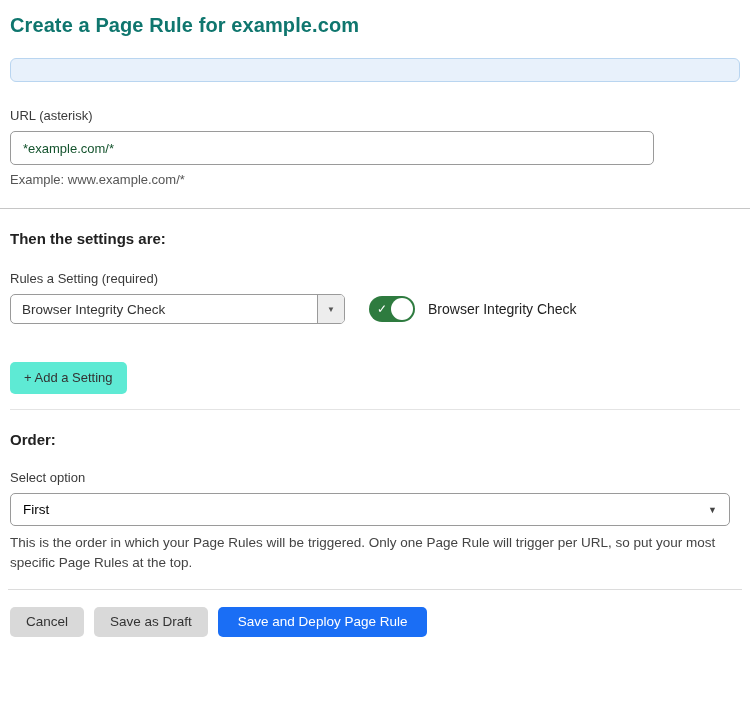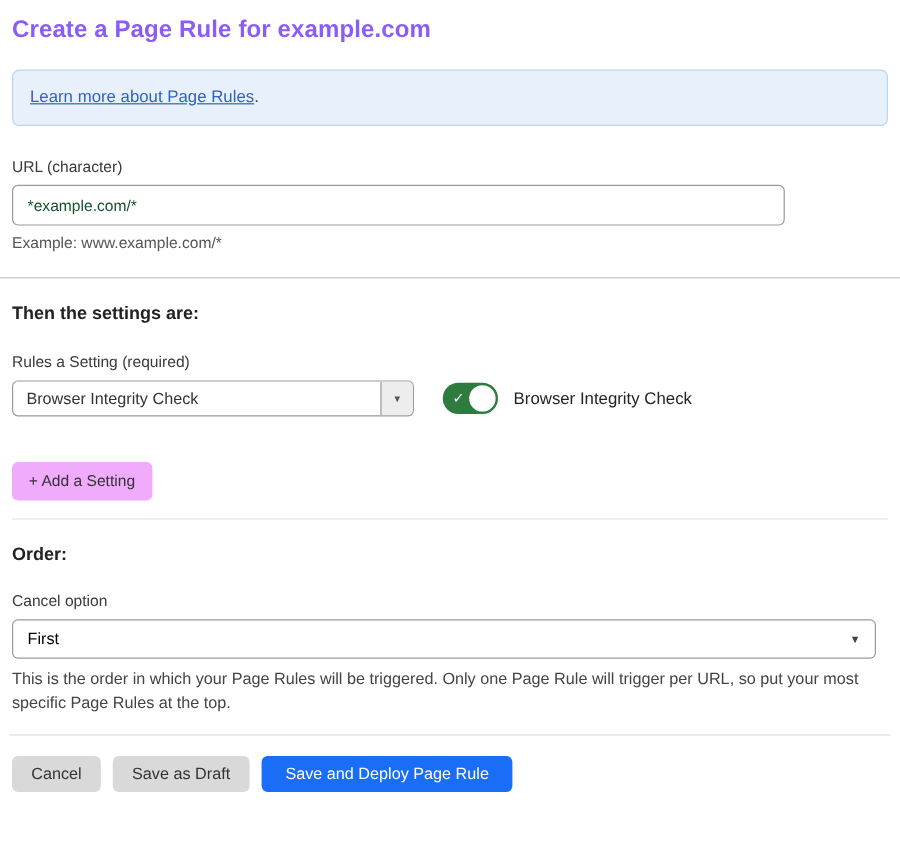--- a/index.html
+++ b/index.html
@@ -9,21 +9,21 @@
     height: 720px;
     background: #ffffff;
     font-family: "Liberation Sans", sans-serif;
     color: #222;
     overflow: hidden;
   }
   .page-title {
     margin: 14px 10px 0;
     font-size: 20px;
     font-weight: bold;
-    color: #8b5cf6;
+    color: #0f766e;
     letter-spacing: .1px;
   }
   .info-box {
     margin: 21px 10px 0;
     background: #e8f1fb;
     border: 1px solid #b9d5f0;
     border-radius: 6px;
     padding: 10px 14px 12px;
     color: #24407a;
     font-size: 14px;
@@ -138,21 +138,21 @@
     border: none;
     border-radius: 5px;
     font-family: "Liberation Sans", sans-serif;
     font-size: 13.5px;
     padding: 8px 16px;
     cursor: pointer;
     line-height: 14px;
   }
   .btn-gray { background: #d9d9d9; color: #333; }
   .btn-blue { background: #1a6ef5; color: #fff; padding: 8px 20px; }
-  .add-setting-btn { margin: 38px 10px 0; background: #f0abfc; padding: 9px 14px; font-size: 13px; text-align: right; }
+  .add-setting-btn { margin: 38px 10px 0; background: #5eead4; padding: 9px 14px; font-size: 13px; text-align: right; }
   .order-select {
     margin: 0 10px;
     width: 720px;
     height: 33px;
     border: 1px solid #9a9a9a;
     border-radius: 5px;
     background: #fff;
     display: flex;
     align-items: center;
     cursor: pointer;
@@ -175,24 +175,23 @@
   }
 </style>
 </head>
 <body>
 
 
 
 <h1 class="page-title">Create a Page Rule for example.com</h1>
 
 <div class="info-box">
-  <div><a class="info-link">Learn more about Page Rules</a><span class="info-link-suffix">.</span></div>
-</div>
-
-<div class="field-label">URL (character)</div>
+</div>
+
+<div class="field-label">URL (asterisk)</div>
 <input class="url-input" type="text" value="*example.com/*" style="">
 <div class="field-helper">Example: www.example.com/*</div>
 
 <hr class="divider-strong">
 
 <div class="section-heading">Then the settings are:</div>
 
 <div class="picker-label">Rules a Setting (required)</div>
 
 <div class="setting-row">
@@ -206,21 +205,21 @@
   </div>
   <div class="toggle-label">Browser Integrity Check</div>
 </div>
 
 <button class="btn btn-gray add-setting-btn">+ Add a Setting</button>
 
 <hr class="divider-light">
 
 <div class="section-heading">Order:</div>
 
-<div class="picker-label" style="margin-top:22px;">Cancel option</div>
+<div class="picker-label" style="margin-top:22px;">Select option</div>
 
 <div class="order-select">
   <div class="value">First</div>
   <div class="caret">▼</div>
 </div>
 
 <div class="order-helper">This is the order in which your Page Rules will be triggered. Only one Page Rule will trigger per URL, so put your most specific Page Rules at the top.</div>
 
 <hr class="divider-footer">
 

